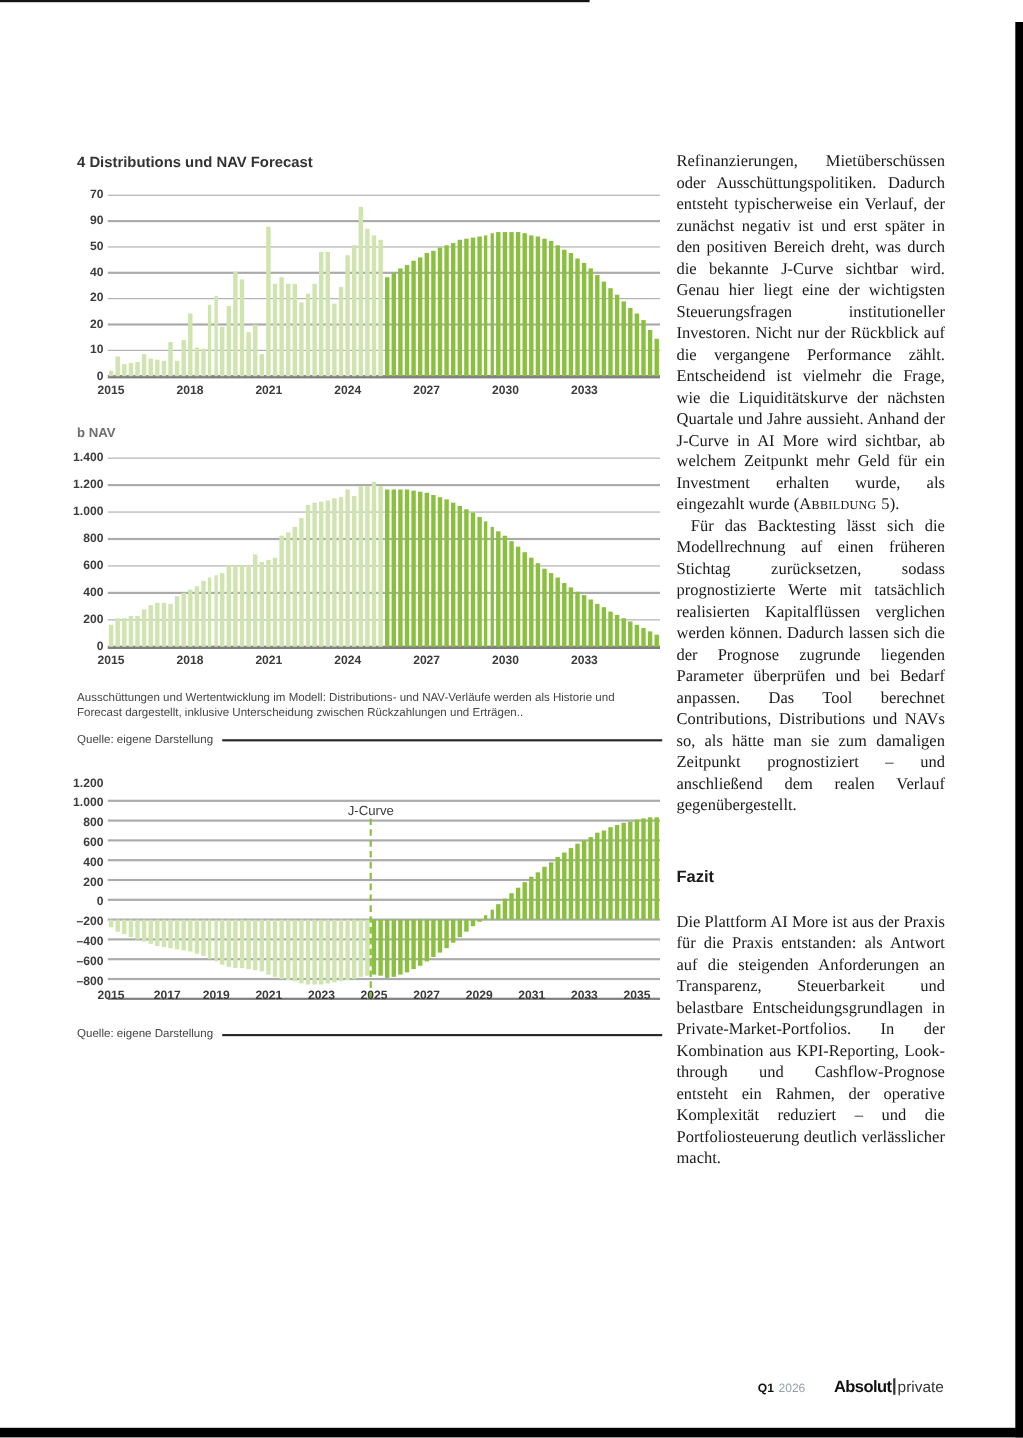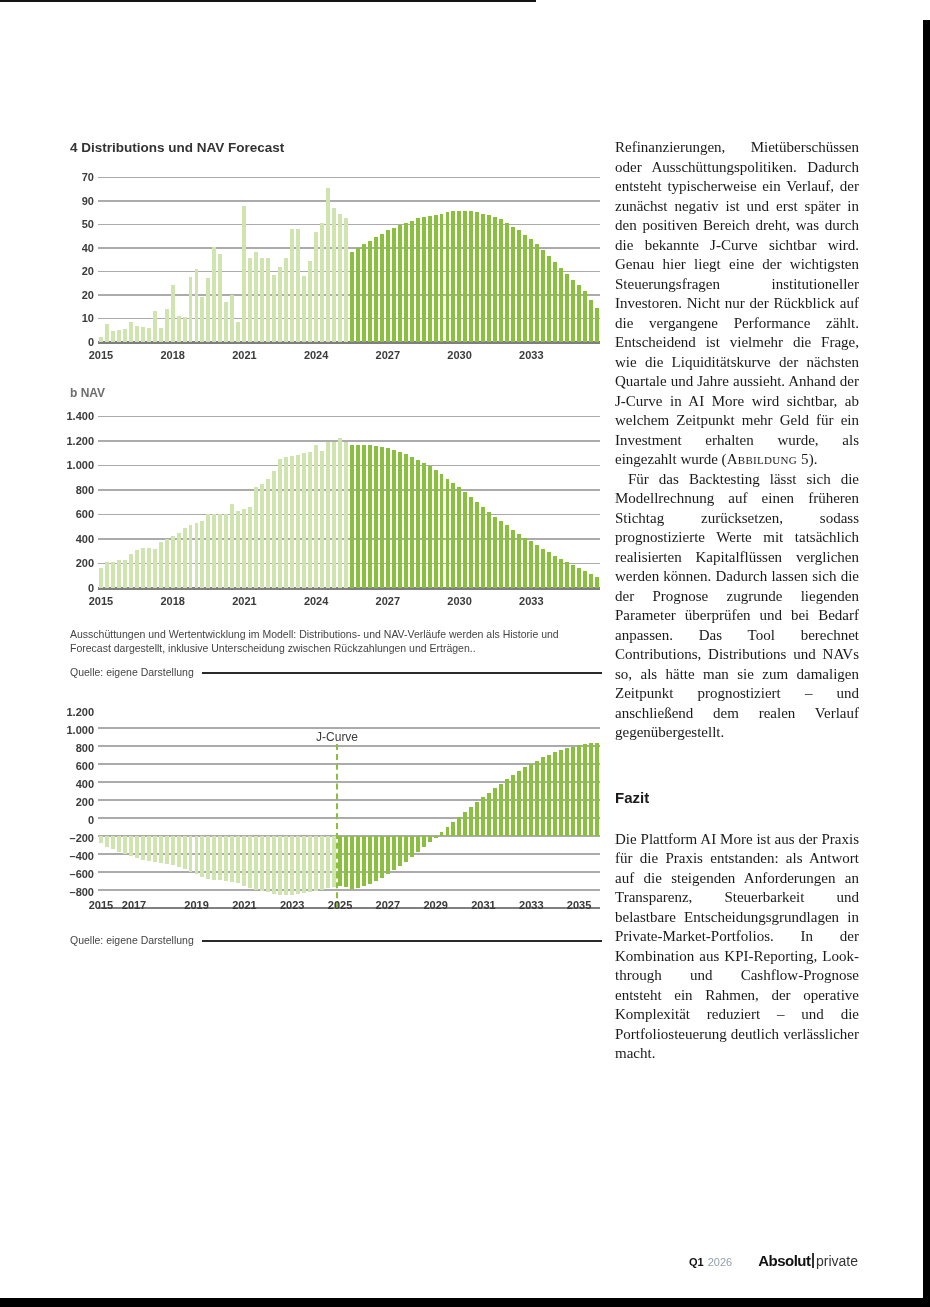--- a/index.html
+++ b/index.html
@@ -421,21 +421,21 @@
           <div class="bar" style="left: 473.015px; width: 3.94429px; top: 18.9px; height: 89.1px; background: rgb(138, 191, 63);"></div>
           <div class="bar" style="left: 478.992px; width: 3.94429px; top: 17.55px; height: 90.45px; background: rgb(138, 191, 63);"></div>
           <div class="bar" style="left: 484.968px; width: 3.94429px; top: 16.65px; height: 91.35px; background: rgb(138, 191, 63);"></div>
           <div class="bar" style="left: 490.944px; width: 3.94429px; top: 15.75px; height: 92.25px; background: rgb(138, 191, 63);"></div>
           <div class="bar" style="left: 496.92px; width: 3.94429px; top: 14.85px; height: 93.15px; background: rgb(138, 191, 63);"></div>
           <div class="marker-line" style="left: 238.048px;"></div>
           <div class="marker-label" style="left: 239.048px;">J-Curve</div>
         </div>
       <div class="xlabels" style="top:191px;">
           <div class="xlabel" style="left: 2.9881px;">2015</div>
-          <div class="xlabel" style="left: 36px;">2017</div>
+          <div class="xlabel" style="left: 54px;">2017</div>
           <div class="xlabel" style="left: 98.6071px;">2019</div>
           <div class="xlabel" style="left: 146.417px;">2021</div>
           <div class="xlabel" style="left: 194.226px;">2023</div>
           <div class="xlabel" style="left: 242.036px;">2025</div>
           <div class="xlabel" style="left: 289.845px;">2027</div>
           <div class="xlabel" style="left: 337.655px;">2029</div>
           <div class="xlabel" style="left: 385.464px;">2031</div>
           <div class="xlabel" style="left: 433.274px;">2033</div>
           <div class="xlabel" style="left: 481.083px;">2035</div>
         </div>

